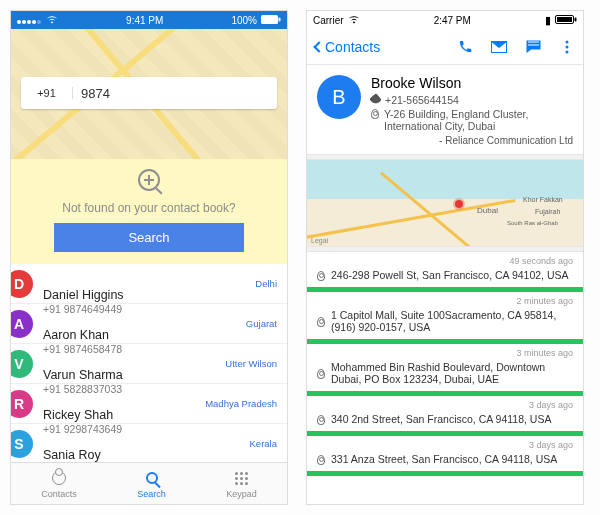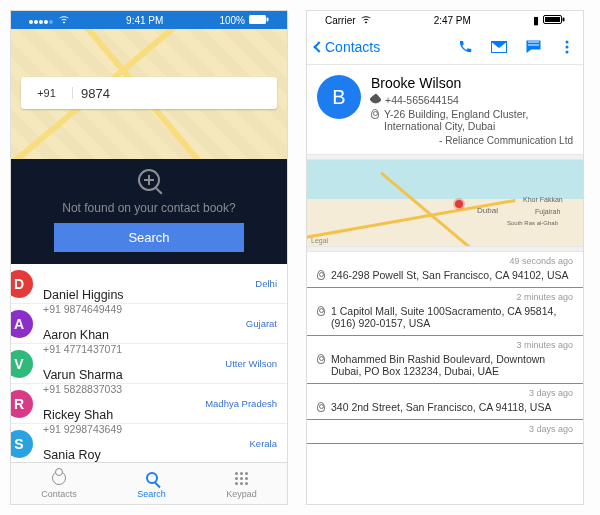--- a/index.html
+++ b/index.html
@@ -21,21 +21,21 @@
     position: relative;
     display: flex;
     flex-direction: column;
   }
   
   .status {
     height: 18px;
     display: flex;
     align-items: center;
     justify-content: space-between;
-    padding: 0 18px;
+    padding: 0 6px;
     font-size: 10px;
     font-weight: 500;
   }
   .status.blue { background: #1a78d6; color: #fff; }
   .status.white { background: #fff; color: #000; }
   .status .left, .status .right { display:flex; align-items:center; gap:4px; }
   .dots span { display:inline-block; width:4px; height:4px; border-radius:50%; background:currentColor; margin-right:1px; }
   .dots span.off { opacity:.35; }
   
   .map-header {
@@ -52,21 +52,21 @@
   .map-lines::before { transform:rotate(-40deg); top:40px; left:-40px; }
   .map-lines::after  { transform:rotate(50deg); top:60px; left:-20px; }
   .search-bar {
     position:absolute; left:10px; right:10px; top:48px; height:32px;
     background:#fff; border-radius:3px; display:flex; align-items:center;
     box-shadow:0 1px 2px rgba(0,0,0,.2);
   }
   .cc-box { width:52px; border-right:1px solid #ddd; font-size:11px; text-align:center; color:#333;}
   .num-box { padding:0 8px; font-size:13px; color:#333; flex:1;}
   .not-found {
-    background:#0f172a; padding:10px 12px 12px; text-align:center;
+    background:#fef9c3; padding:10px 12px 12px; text-align:center;
   }
   .nf-icon { width:22px; height:22px; border:2px solid #8e8f91; border-radius:50%; display:inline-block; position:relative;}
   .nf-icon::after{content:"";position:absolute;width:8px;height:2px;background:#8e8f91;transform:rotate(45deg);bottom:-3px;right:-5px;}
   .nf-icon::before{content:"";position:absolute;width:10px;height:2px;background:#8e8f91;top:8px;left:4px;}
   .nf-icon .x2{position:absolute;width:10px;height:2px;background:#8e8f91;top:8px;left:4px;transform:rotate(90deg);}
   .nf-text { color:#8a8c8f; font-size:12px; margin:6px 0 8px; }
   .nf-btn {
     background:#4a82e8; color:#fff; font-size:13px; padding:7px 0; width:190px;
     border:none; display:inline-block;
   }
@@ -122,23 +122,23 @@
     background: linear-gradient(180deg,#bfe6ea 0 45%, #f4ecd6 45% 100%);
     overflow:hidden;
   }
   .map-small .road{position:absolute;height:3px;background:#f4c24c;width:220px;}
   .map-small .r1{transform:rotate(-10deg);top:58px;left:-10px;}
   .map-small .r2{transform:rotate(40deg);top:50px;left:60px;width:120px;}
   .map-small .city{position:absolute;font-size:8px;color:#666;}
   .red-pin{position:absolute;width:8px;height:8px;background:#e53935;border-radius:50%;top:40px;left:148px;box-shadow:0 0 0 2px rgba(229,57,53,.3);}
   .legal{position:absolute;left:4px;bottom:2px;font-size:7px;color:#888;}
   .history { flex:1; overflow:hidden;}
-  .hist-row { padding:4px 10px 6px; border-bottom:1px solid #22c55e;}
+  .hist-row { padding:4px 10px 6px; border-bottom:5px solid #22c55e;}
   .hist-time { font-size:9px; color:#9a9b9d; text-align:right; margin-bottom:3px;}
-  .hist-addr { font-size:10.5px; color:#323232; display:flex; gap:6px; align-items:flex-start;}
+  .hist-addr { font-size:10.5px; color:#323232; display:flex; gap:6px; align-items:center;}
 </style>
 </head>
 <body>
 
 <div class="phone">
   <div class="status blue">
     <div class="left">
       <span class="dots"><span></span><span></span><span></span><span></span><span class="off"></span></span>
       <span>
         <svg width="12" height="9" viewBox="0 0 12 9">
@@ -178,21 +178,21 @@
       <div class="info">
         <div class="name">Daniel Higgins</div>
         <div class="phone-num">+91 9874649449</div>
       </div>
       <div class="region">Delhi</div>
     </div>
     <div class="row">
       <div class="avatar" style="background:#8b2fc9">A</div>
       <div class="info">
         <div class="name">Aaron Khan</div>
-        <div class="phone-num">+91 4771437071</div>
+        <div class="phone-num">+91 9874658478</div>
       </div>
       <div class="region">Gujarat</div>
     </div>
     <div class="row">
       <div class="avatar" style="background:#2fb97a">V</div>
       <div class="info">
         <div class="name">Varun Sharma</div>
         <div class="phone-num">+91 5828837033</div>
       </div>
       <div class="region">Utter Wilson</div>
@@ -301,21 +301,21 @@
         </span>
     </div>
   </div>
 
   <div class="detail-header">
     <div class="big-avatar">B</div>
     <div class="detail-info">
       <div class="detail-name">Brooke Wilson</div>
       <div class="detail-line">
         <span class="phone-i"></span>
-        <span>+44-565644154</span>
+        <span>+21-565644154</span>
       </div>
       <div class="detail-line">
         <span class="pin-i"></span>
         <span>Y-26 Building, England Cluster, International City, Dubai</span>
       </div>
       <div class="carrier-line">- Reliance Communication Ltd</div>
     </div>
   </div>
 
   <div class="divider"></div>
@@ -357,15 +357,19 @@
     </div>
     <div class="hist-row">
       <div class="hist-time">3 days ago</div>
       <div class="hist-addr">
           <span class="pin-i"></span>
           <span>340 2nd Street, San Francisco, CA 94118, USA</span>
         </div>
     </div>
     <div class="hist-row">
       <div class="hist-time">3 days ago</div>
+      <div class="hist-addr">
+          <span class="pin-i"></span>
+          <span>331 Anza Street, San Francisco, CA 94118, USA</span>
+        </div>
     </div>
   </div>
 </div>
 
 </body></html>

